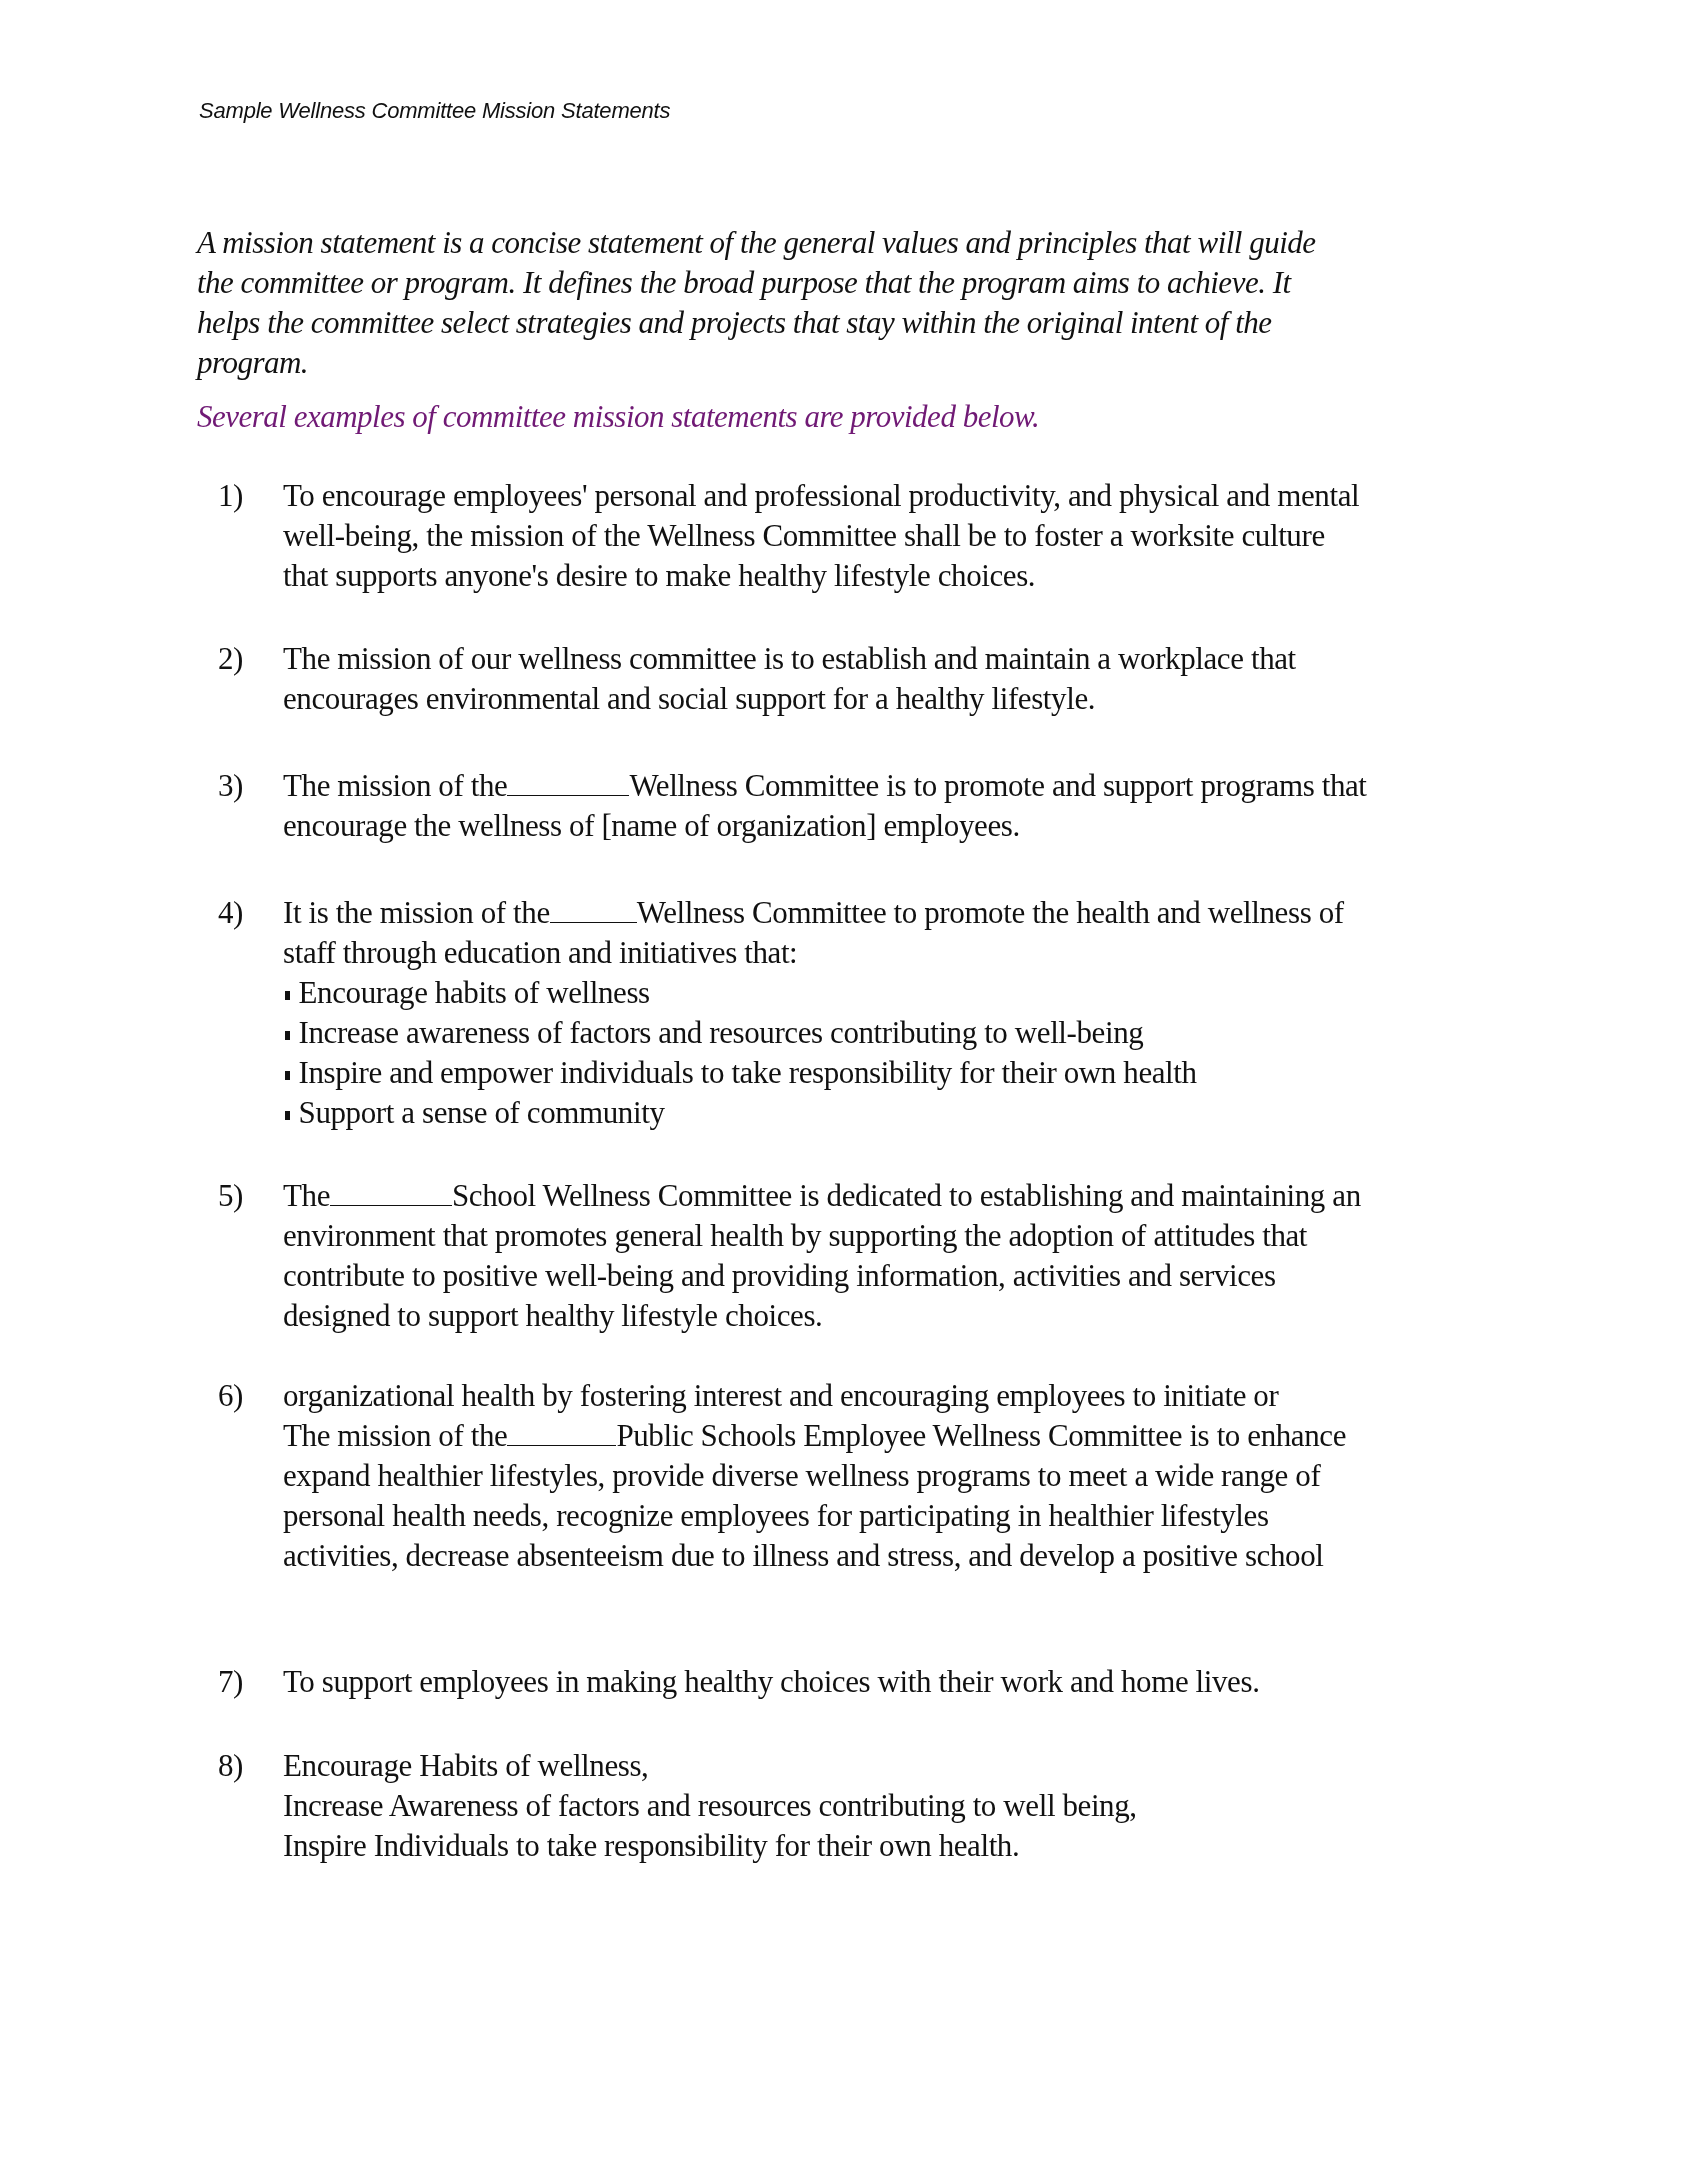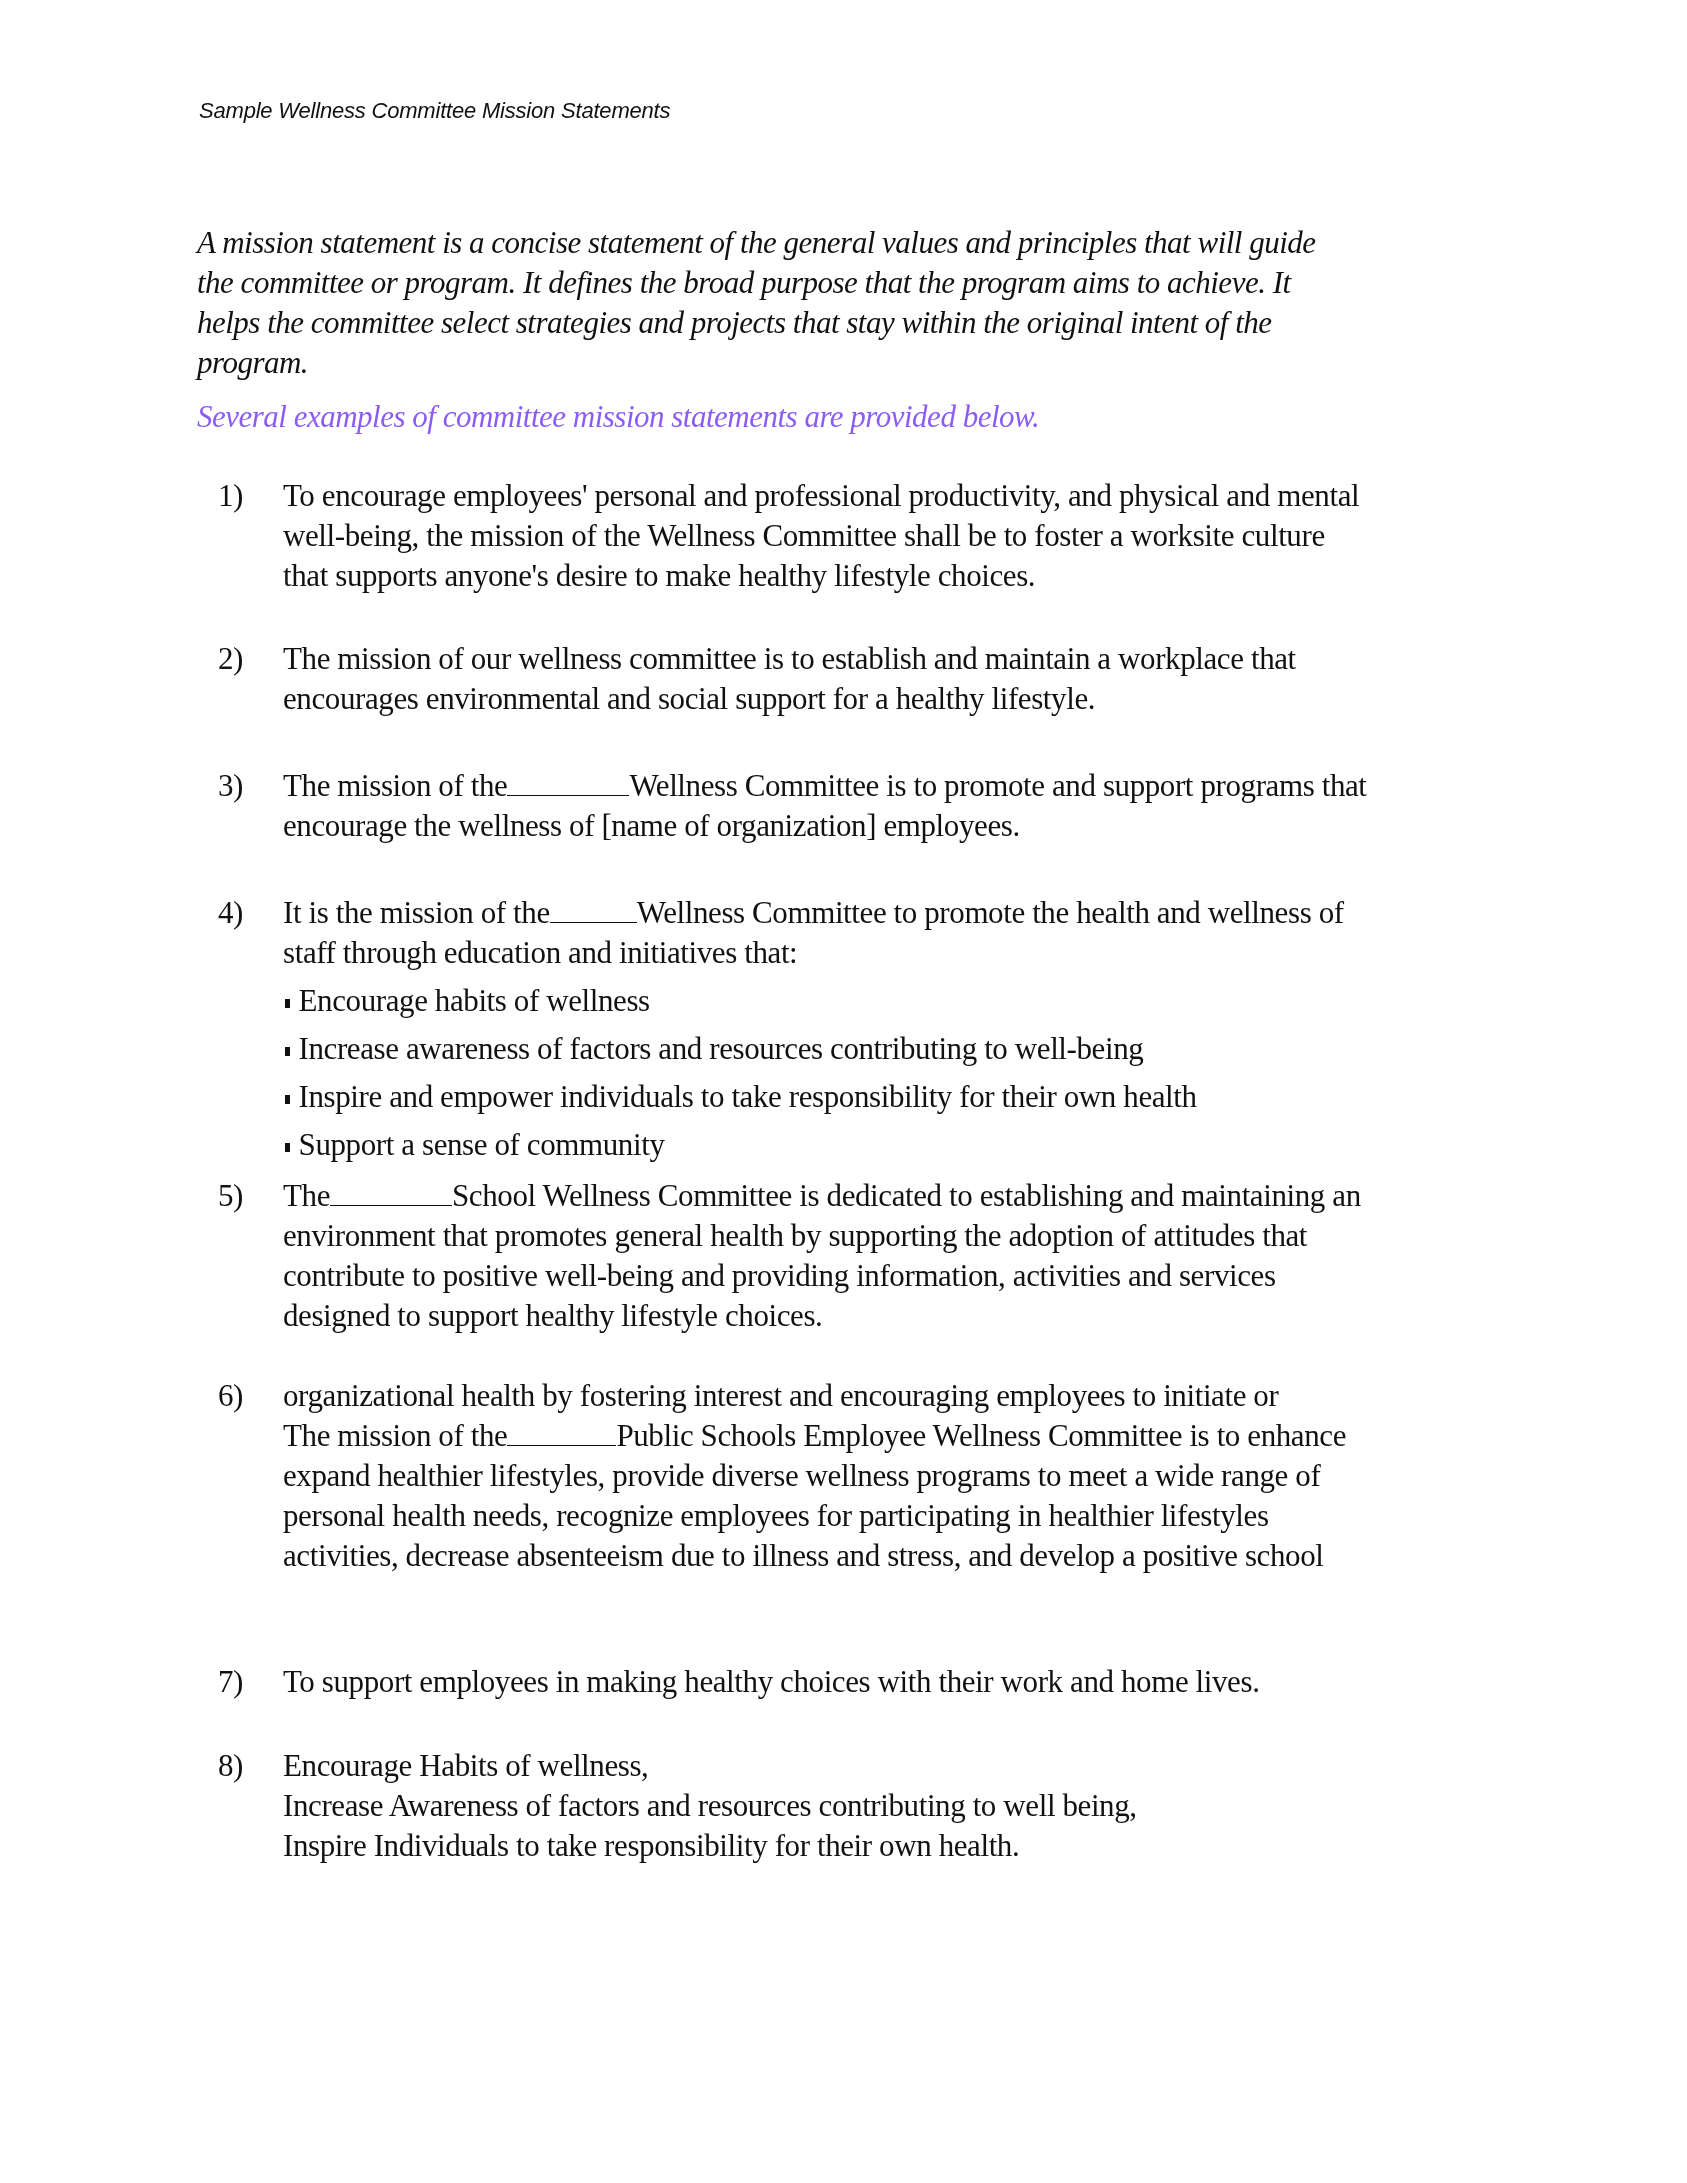--- a/index.html
+++ b/index.html
@@ -14,35 +14,35 @@
     position: absolute; left: 197px; top: 199px; width: 1310px;
     font-family: "Liberation Serif", serif; font-style: italic;
     font-size: 31px; line-height: 40px; color: #111;
     letter-spacing: -0.5px;
     margin-top: 24px;
   }
   .intro-line { display: block; white-space: nowrap; }
   .examples-note {
     position: absolute; left: 197px; top: 397px;
     font-family: "Liberation Serif", serif; font-style: italic;
-    font-size: 31px; line-height: 40px; letter-spacing: -0.5px; color: #8b5cf6;
+    font-size: 31px; line-height: 40px; letter-spacing: -0.5px; color: #701a75;
     white-space: nowrap;
   }
   .item {
     position: absolute; left: 0; width: 1687px;
     font-family: "Liberation Serif", serif;
     font-size: 31px; line-height: 40px; color: #111; letter-spacing: -0.4px;
   }
   .item-num { position: absolute; left: 218px; top: 0; white-space: nowrap; }
   .item-body { position: absolute; left: 283px; top: 0; width: 1223px; }
   .line { display: block; white-space: nowrap; }
   .blank {
     display: inline-block; border-bottom: 1.7px solid #111; height: 26px; vertical-align: baseline;
   }
-  .bullet-line { display: block; white-space: nowrap; line-height: 40px; margin-top: 8px; }
+  .bullet-line { display: block; white-space: nowrap; line-height: 40px; }
   .bullet-glyph {
     display: inline-block; width: 5.2px; height: 8.7px; background: #111;
     margin-right: 8.7px; vertical-align: 3.5px; margin-left: 1.7px;
   }
 </style>
 </head>
 <body>
 
 <div class="page">
 

